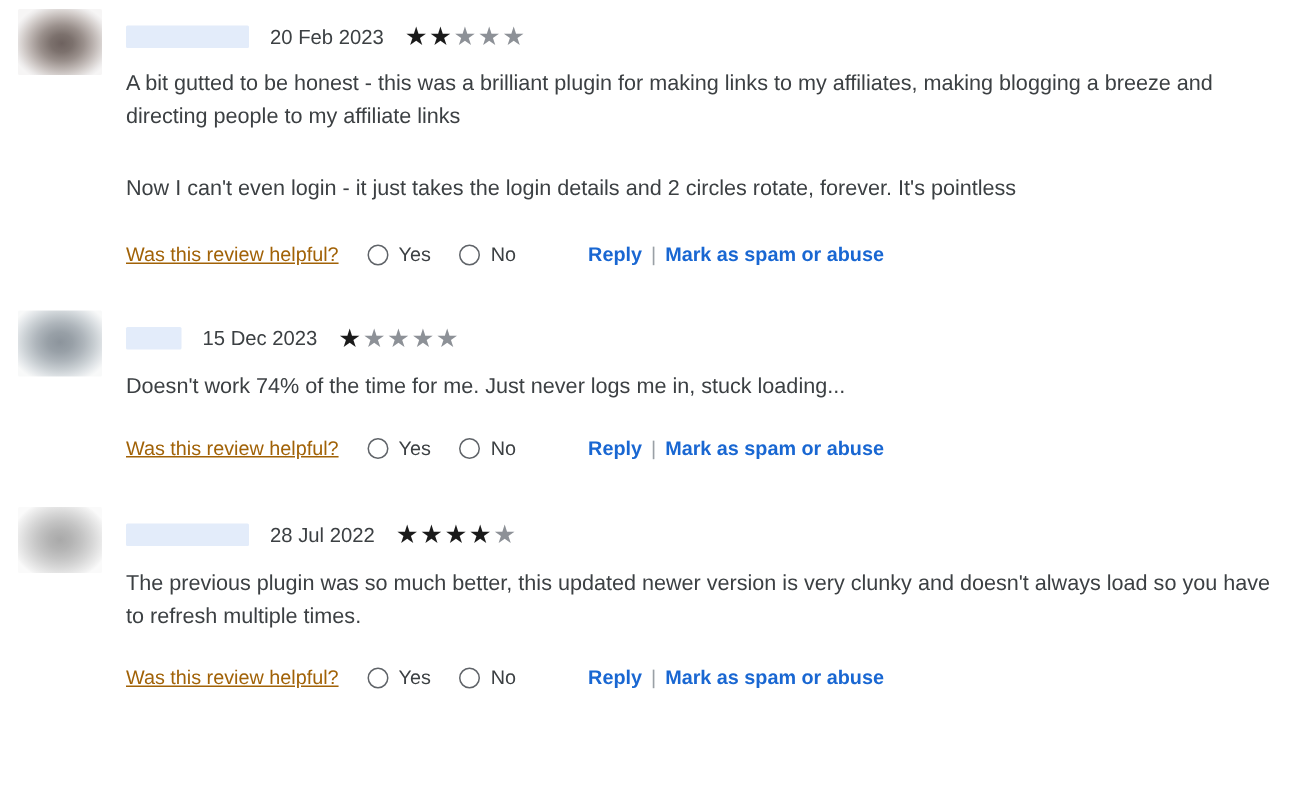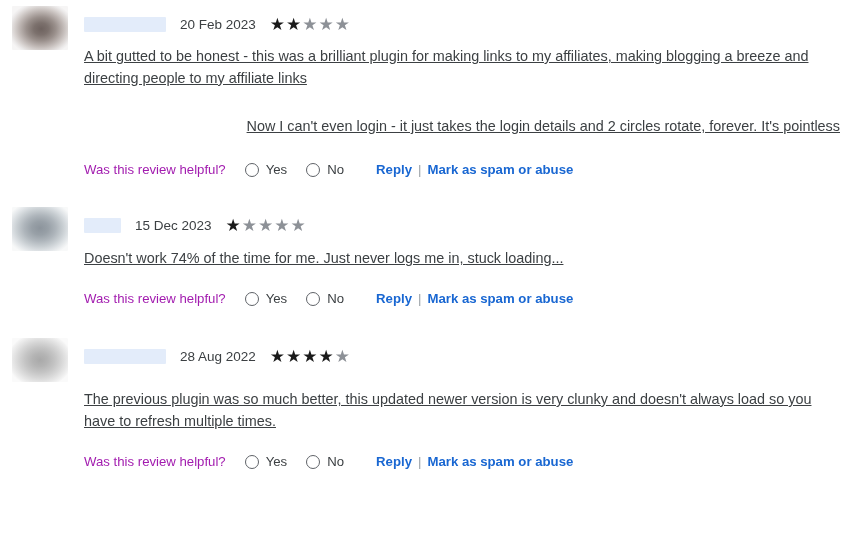--- a/index.html
+++ b/index.html
@@ -53,21 +53,21 @@
   .avatar-c {
     background:
       radial-gradient(ellipse 58% 62% at 50% 50%,
         #a9a9a9 0%, #b4b4b4 24%, #c4c4c4 46%,
         #d6d6d6 66%, #e6e6e6 82%, #f2f2f2 94%, #fafafa 100%);
   }
 
   .body-col {
     flex: 1 1 auto;
     padding-left: 16px;
-    padding-right: 28px;
+    padding-right: 10px;
     min-width: 0;
   }
 
   .review-head {
     display: flex;
     align-items: center;
     height: 24px;
     margin-top: 6px;
   }
   .redacted {
@@ -98,65 +98,63 @@
     letter-spacing: 0;
   }
   .star-on  { color: #1a1a1a; }
   .star-off { color: #8d9197; }
 
   .review-text {
     font-size: 14.4px;
     line-height: 22px;
     color: #3c4043;
     margin: 0;
-    text-decoration: underline;
   }
   .para {
     margin: 0;
   }
   .para + .para {
     margin-top: 26px;
-    text-align: right;
   }
   .review-1 .review-text { margin-top: 9px; }
   .review-2 .review-text { margin-top: 10px; }
-  .review-3 .review-text { margin-top: 20px; }
+  .review-3 .review-text { margin-top: 10px; }
 
   .helpful-row {
     display: flex;
     align-items: center;
     font-size: 13.2px;
     color: #3c4043;
     white-space: nowrap;
   }
   .review-1 .helpful-row { margin-top: 25px; }
   .review-2 .helpful-row { margin-top: 22px; }
   .review-3 .helpful-row { margin-top: 22px; }
 
-  .helpful-label { color: #a21caf; }
+  .helpful-label { color: #a16207; text-decoration: underline; }
   .radio-option {
     display: inline-flex;
     align-items: center;
     margin-left: 19px;
     cursor: pointer;
   }
   .radio-circle {
     width: 12px;
     height: 12px;
     border: 1.6px solid #5f6368;
     border-radius: 50%;
     box-sizing: content-box;
     display: inline-block;
   }
   .radio-text {
     margin-left: 7px;
     color: #3c4043;
   }
   .actions {
-    margin-left: 32px;
+    margin-left: 48px;
     display: inline-flex;
     align-items: flex-end;
   }
   .link {
     color: #1967d2;
     font-weight: bold;
     text-decoration: none;
     cursor: pointer;
     font-size: 13.2px;
   }
@@ -248,21 +246,21 @@
     </div>
   </div>
 
   <div class="review review-3">
     <div class="avatar-col">
       <div class="avatar avatar-c"></div>
     </div>
     <div class="body-col">
       <div class="review-head">
         <div class="redacted redacted-wide"></div>
-        <div class="review-date">28 Aug 2022</div>
+        <div class="review-date">28 Jul 2022</div>
         <div class="stars">
           <span class="star star-on">★</span>
           <span class="star star-on">★</span>
           <span class="star star-on">★</span>
           <span class="star star-on">★</span>
           <span class="star star-off">★</span>
         </div>
       </div>
       <div class="review-text">
         <p class="para">The previous plugin was so much better, this updated newer version is very clunky and doesn't always load so you have to refresh multiple times.</p>

